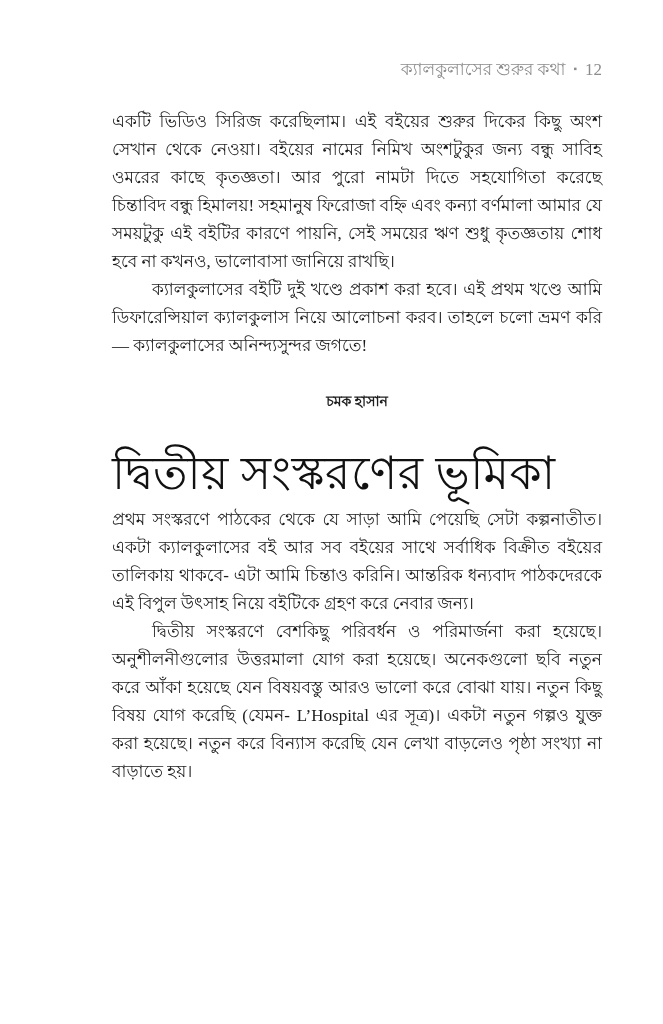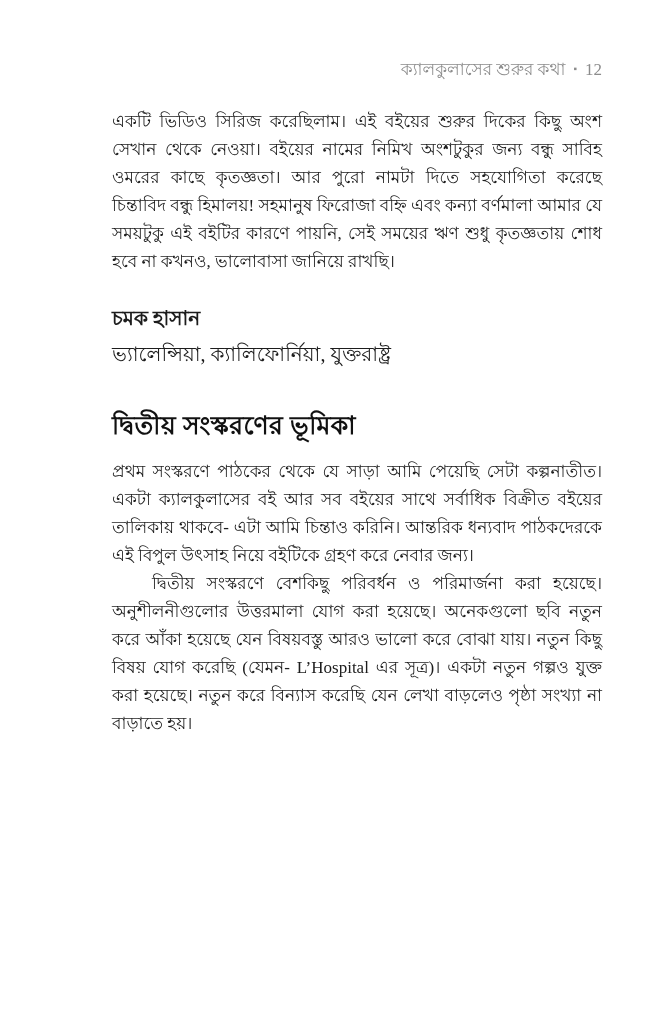--- a/index.html
+++ b/index.html
@@ -42,54 +42,55 @@
     font-size: 17px;
     line-height: 28px;
     text-align: justify;
     text-justify: inter-word;
   }
   p.para.indent {
     text-indent: 40px;
   }
   .signature {
     margin-top: 24px;
-    font-size: 20px;
+    font-size: 14px;
     line-height: 36px;
+    text-align: center;
   }
   .sig-name {
     font-weight: 700;
   }
   h1.section-heading {
     margin: 32px 0 10px 0;
-    font-size: 25px;
+    font-size: 46px;
     line-height: 44px;
-    font-weight: 700;
+    font-weight: 400;
     color: #111111;
     letter-spacing: 0.5px;
   }
 </style>
 </head>
 <body>
 
 <div class="page">
 
   <div class="running-header">
     <span>ক্যালকুলাসের শুরুর কথা</span>
     <span class="sep">▪</span>
     <span>12</span>
   </div>
 
   <div class="content">
 
     <p class="para">একটি ভিডিও সিরিজ করেছিলাম। এই বইয়ের শুরুর দিকের কিছু অংশ সেখান থেকে নেওয়া। বইয়ের নামের নিমিখ অংশটুকুর জন্য বন্ধু সাবিহ ওমরের কাছে কৃতজ্ঞতা। আর পুরো নামটা দিতে সহযোগিতা করেছে চিন্তাবিদ বন্ধু হিমালয়! সহমানুষ ফিরোজা বহ্নি এবং কন্যা বর্ণমালা আমার যে সময়টুকু এই বইটির কারণে পায়নি, সেই সময়ের ঋণ শুধু কৃতজ্ঞতায় শোধ হবে না কখনও, ভালোবাসা জানিয়ে রাখছি।</p>
 
+    <p class="para indent">ক্যালকুলাসের বইটি দুই খণ্ডে প্রকাশ করা হবে। এই প্রথম খণ্ডে আমি ডিফারেন্সিয়াল ক্যালকুলাস নিয়ে আলোচনা করব। তাহলে চলো ভ্রমণ করি— ক্যালকুলাসের অনিন্দ্যসুন্দর জগতে!</p>
 
     <div class="signature">
       <div class="sig-name">চমক হাসান</div>
-      <div class="sig-location">ভ্যালেন্সিয়া, ক্যালিফোর্নিয়া, যুক্তরাষ্ট্র</div>
     </div>
 
     <h1 class="section-heading">দ্বিতীয় সংস্করণের ভূমিকা</h1>
 
     <p class="para">প্রথম সংস্করণে পাঠকের থেকে যে সাড়া আমি পেয়েছি সেটা কল্পনাতীত। একটা ক্যালকুলাসের বই আর সব বইয়ের সাথে সর্বাধিক বিক্রীত বইয়ের তালিকায় থাকবে- এটা আমি চিন্তাও করিনি। আন্তরিক ধন্যবাদ পাঠকদেরকে এই বিপুল উৎসাহ নিয়ে বইটিকে গ্রহণ করে নেবার জন্য।</p>
 
     <p class="para indent">দ্বিতীয় সংস্করণে বেশকিছু পরিবর্ধন ও পরিমার্জনা করা হয়েছে। অনুশীলনীগুলোর উত্তরমালা যোগ করা হয়েছে। অনেকগুলো ছবি নতুন করে আঁকা হয়েছে যেন বিষয়বস্তু আরও ভালো করে বোঝা যায়। নতুন কিছু বিষয় যোগ করেছি (যেমন- L’Hospital এর সূত্র)। একটা নতুন গল্পও যুক্ত করা হয়েছে। নতুন করে বিন্যাস করেছি যেন লেখা বাড়লেও পৃষ্ঠা সংখ্যা না বাড়াতে হয়।</p>
 
   </div>
 

